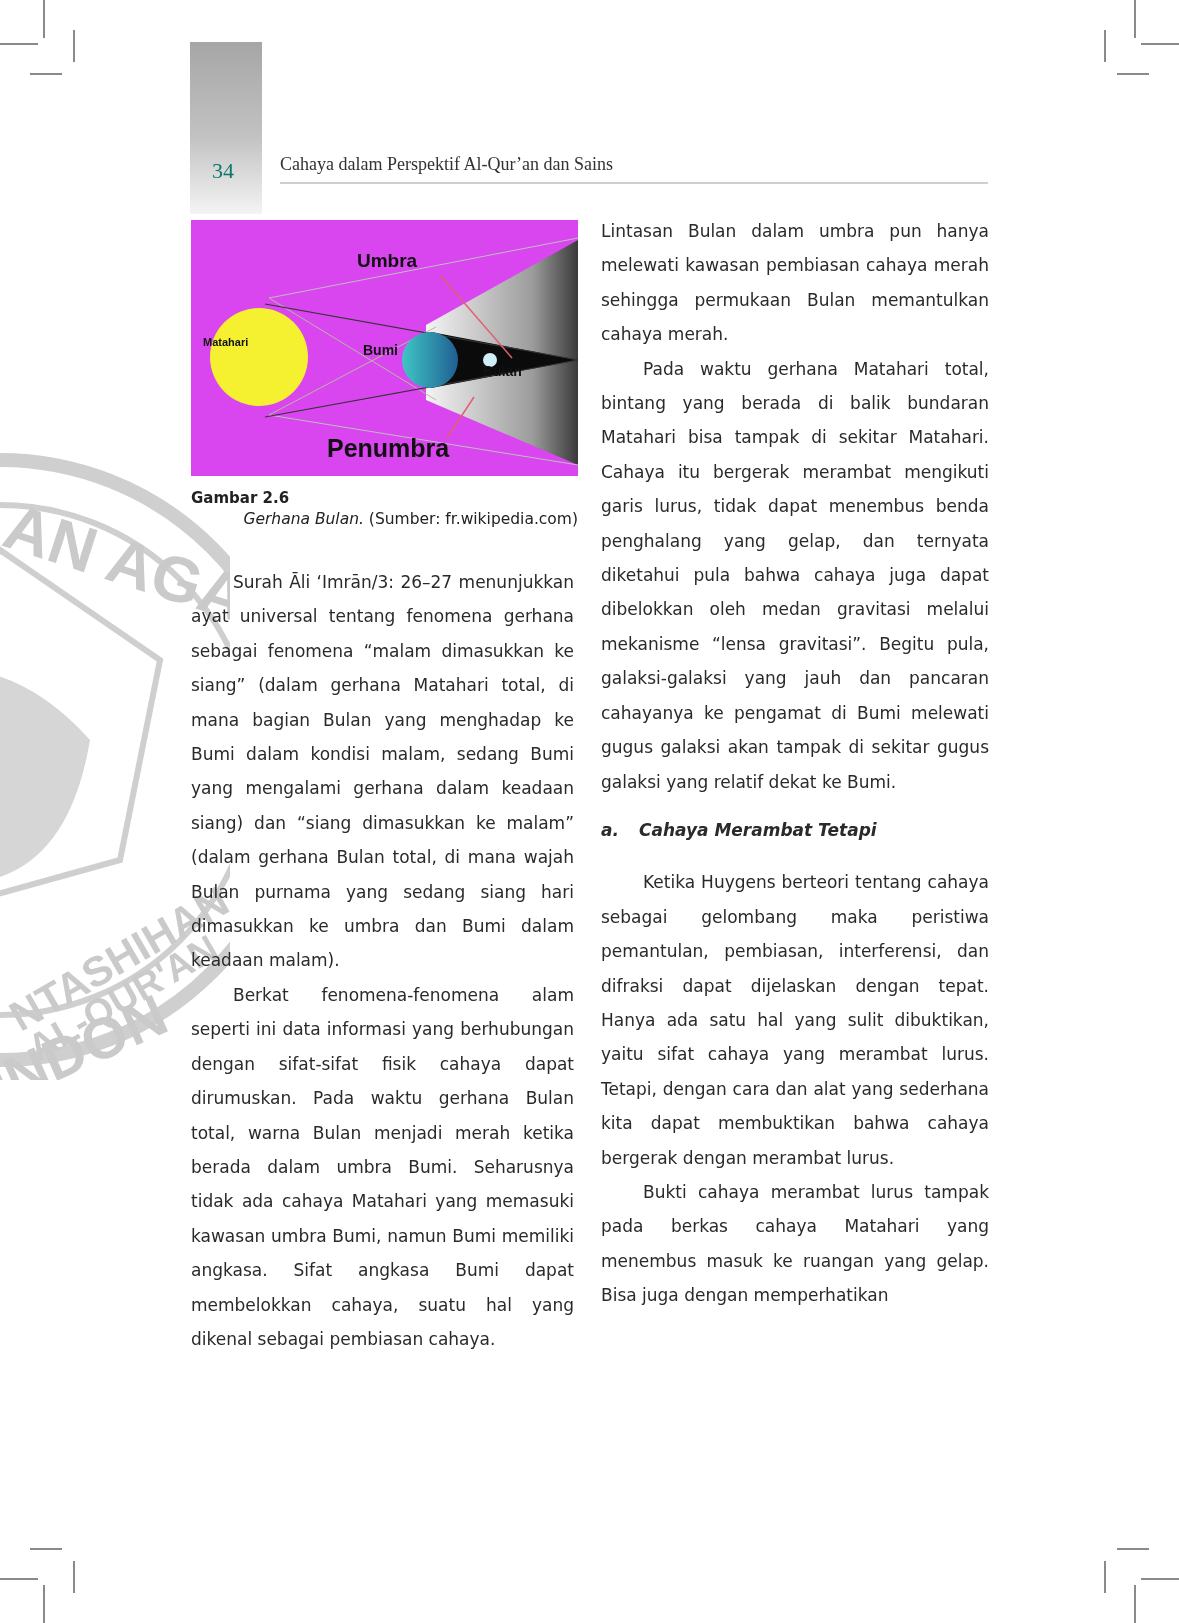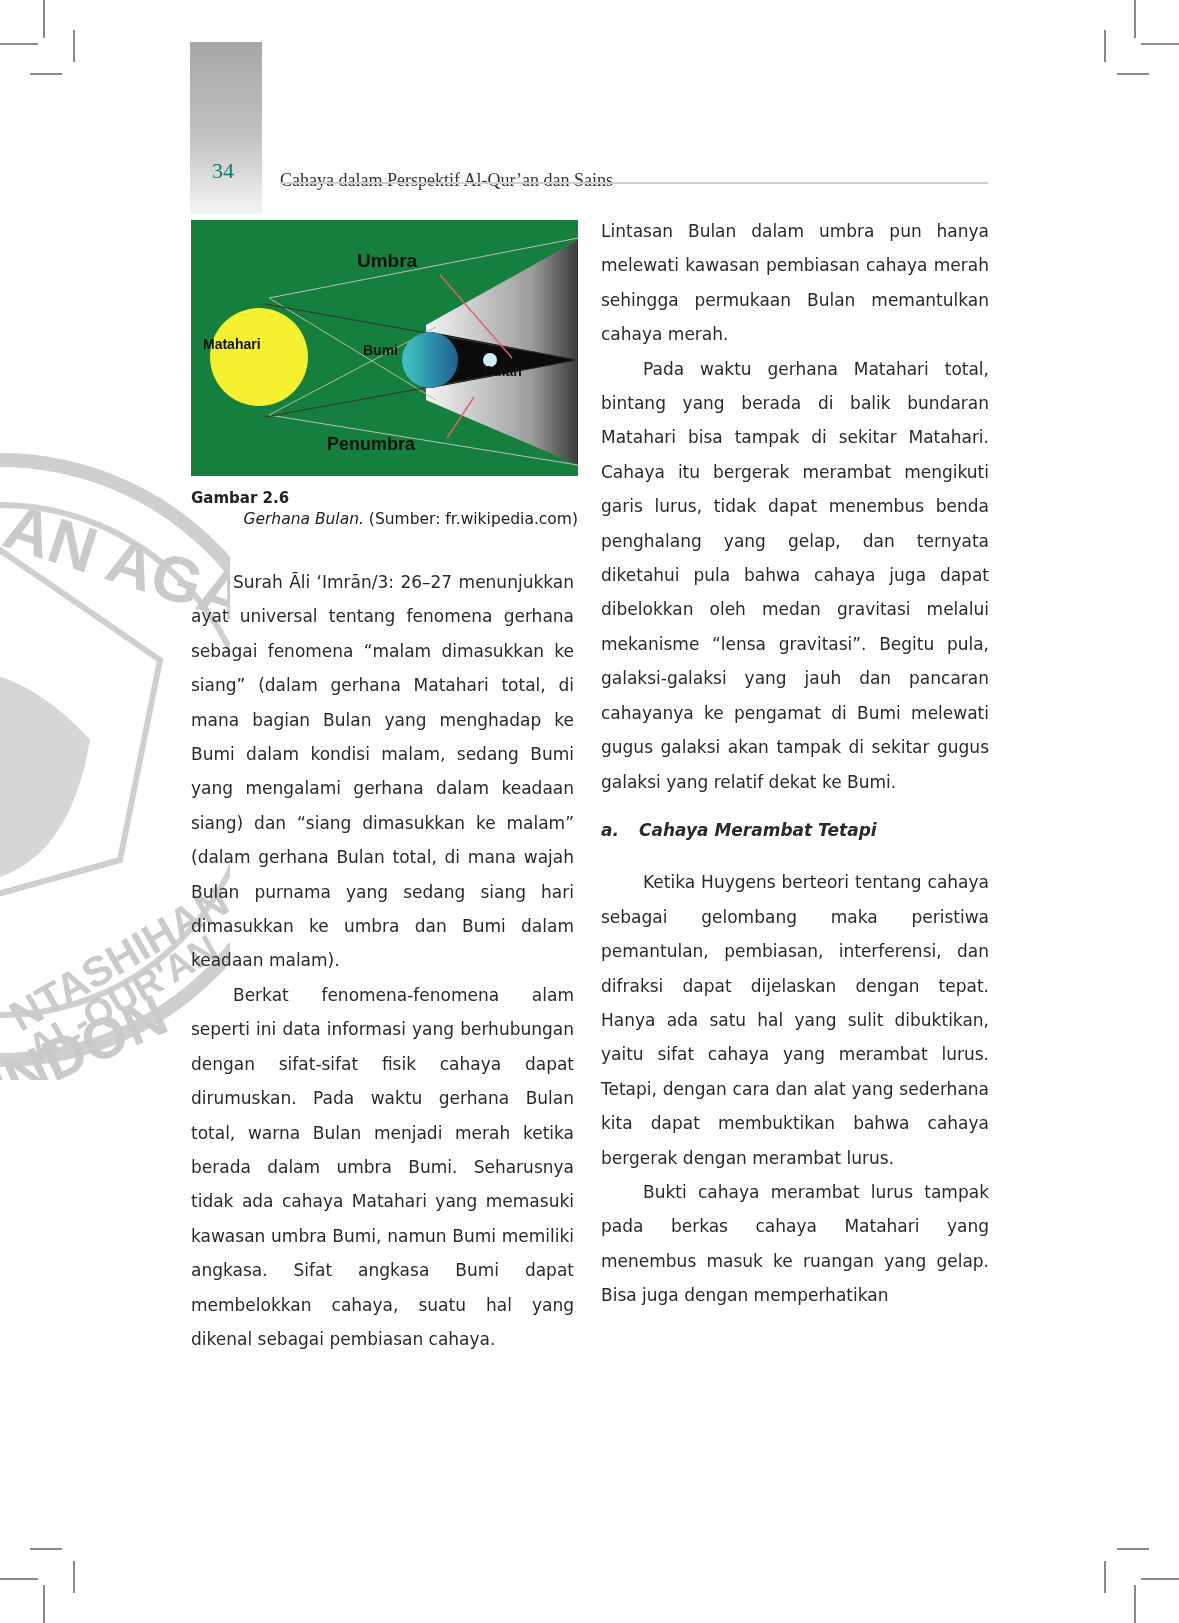--- a/index.html
+++ b/index.html
@@ -2,23 +2,23 @@
 <html><head>
 <meta charset="utf-8">
 <style>
   html, body { margin:0; padding:0; }
   body { width:1179px; height:1623px; background:#ffffff; position:relative; overflow:hidden;
          font-family:"DejaVu Sans", sans-serif; color:#2b2b2b; }
   .crop { position:absolute; background:#8a8a8a; }
   .tab { position:absolute; left:190px; top:42px; width:72px; height:172px;
          background:linear-gradient(to bottom,#a6a6a6 0%,#c2c2c2 55%,#f4f4f4 100%); }
   .page-num { position:absolute; left:212px; top:158px; font-family:"Liberation Serif", serif; font-size:22px; color:#0f766e; }
-  .running-head { position:absolute; left:280px; top:154px; font-family:"Liberation Serif", serif; font-size:18px; color:#333;margin-top:16px; }
+  .running-head { position:absolute; left:280px; top:154px; font-family:"Liberation Serif", serif; font-size:18px; color:#333; }
   .head-rule { position:absolute; left:280px; top:182px; width:708px; height:2px; background:#cfcfcf; }
-  .figure { position:absolute; left:191px; top:220px; width:387px; height:256px; background:#15803d; overflow:hidden; }
+  .figure { position:absolute; left:191px; top:220px; width:387px; height:256px; background:#d946ef; overflow:hidden; }
   .figure svg { position:absolute; left:0; top:0; }
   .fig-label { position:absolute; font-family:"Liberation Sans", sans-serif; font-weight:bold; color:#111; }
   .caption-title { position:absolute; left:191px; top:489px; width:387px; font-size:15px; font-weight:bold; color:#222; }
   .caption-text { position:absolute; left:191px; top:510px; width:387px; text-align:right; font-size:15.5px; color:#222; }
   .caption-text i { font-style:italic; }
   .col { position:absolute; width:383px; font-size:17px; line-height:34.4px; text-align:justify; color:#2a2a2a; }
   .col p { margin:0; }
   .indent { text-indent:42px; }
   .col-left { left:191px; top:565px; }
   .col-right { left:601px; top:214px; width:388px; }
@@ -87,24 +87,24 @@
     <circle cx="68" cy="137" r="49" fill="#f5f030"></circle>
     <polygon points="240,112 387,140 240,168" fill="#0b0b0b"></polygon>
     <line x1="74" y1="84" x2="387" y2="140" stroke="#333" stroke-width="1.2"></line>
     <line x1="74" y1="197" x2="387" y2="140" stroke="#333" stroke-width="1.2"></line>
     <circle cx="239" cy="140" r="28" fill="url(#earthGrad)"></circle>
     <circle cx="299" cy="140" r="7" fill="#cfeefa"></circle>
     <line x1="249" y1="55" x2="321" y2="138" stroke="#e06070" stroke-width="1.5"></line>
     <line x1="256" y1="218" x2="283" y2="177" stroke="#e06070" stroke-width="1.5"></line>
   </svg>
   <div class="fig-label" style="left:166px;top:30px;font-size:19px;">Umbra</div>
-  <div class="fig-label" style="left:12px;top:116px;font-size:14px;">Matahari</div>
+  <div class="fig-label" style="left:12px;top:116px;font-size:11px;">Matahari</div>
   <div class="fig-label" style="left:172px;top:122px;font-size:14px;">Bumi</div>
   <div class="fig-label" style="left:292px;top:143px;font-size:14px;">Bulan</div>
-  <div class="fig-label" style="left:136px;top:214px;font-size:18px;">Penumbra</div>
+  <div class="fig-label" style="left:136px;top:214px;font-size:25px;">Penumbra</div>
 </div>
 <div class="caption-title">Gambar 2.6</div>
 <div class="caption-text"><i>Gerhana Bulan.</i><span> (Sumber: fr.wikipedia.com)</span></div>
 
 <div class="col col-left">
   <p class="indent">Surah Āli ‘Imrān/3: 26–27 menunjukkan ayat universal tentang fenomena gerhana sebagai fenomena “malam dimasukkan ke siang” (dalam gerhana Matahari total, di mana bagian Bulan yang menghadap ke Bumi dalam kondisi malam, sedang Bumi yang mengalami gerhana dalam keadaan siang) dan “siang dimasukkan ke malam” (dalam gerhana Bulan total, di mana wajah Bulan purnama yang sedang siang hari dimasukkan ke umbra dan Bumi dalam keadaan malam).</p>
   <p class="indent">Berkat fenomena-fenomena alam seperti ini data informasi yang berhubungan dengan sifat-sifat fisik cahaya dapat dirumuskan. Pada waktu gerhana Bulan total, warna Bulan menjadi merah ketika berada dalam umbra Bumi. Seharusnya tidak ada cahaya Matahari yang memasuki kawasan umbra Bumi, namun Bumi memiliki angkasa. Sifat angkasa Bumi dapat membelokkan cahaya, suatu hal yang dikenal sebagai pembiasan cahaya.</p>
 </div>
 
 <div class="col col-right">

